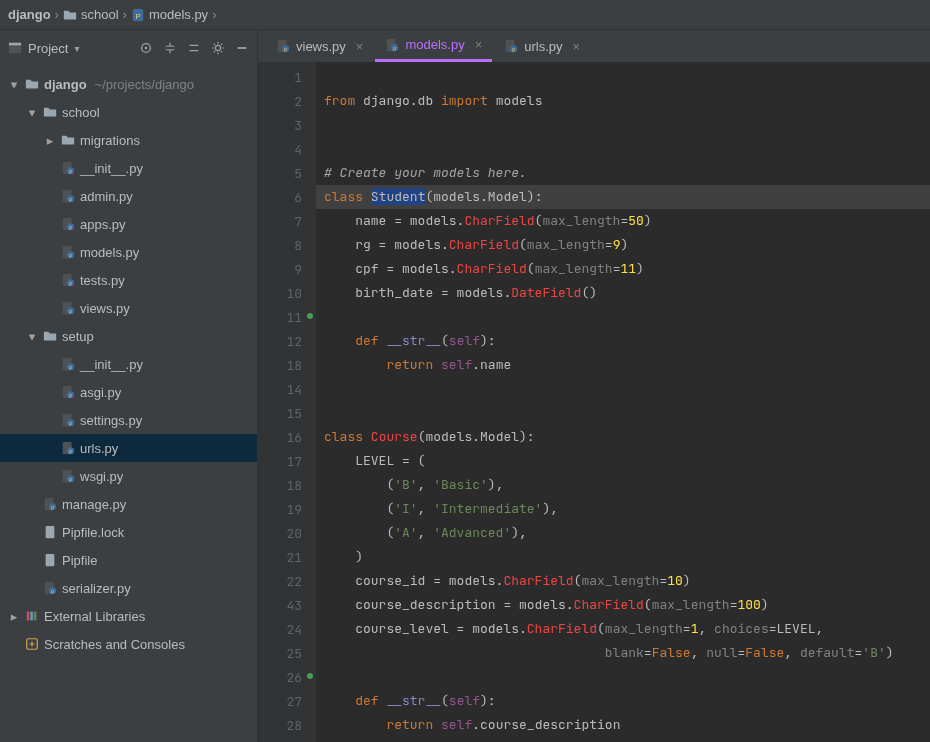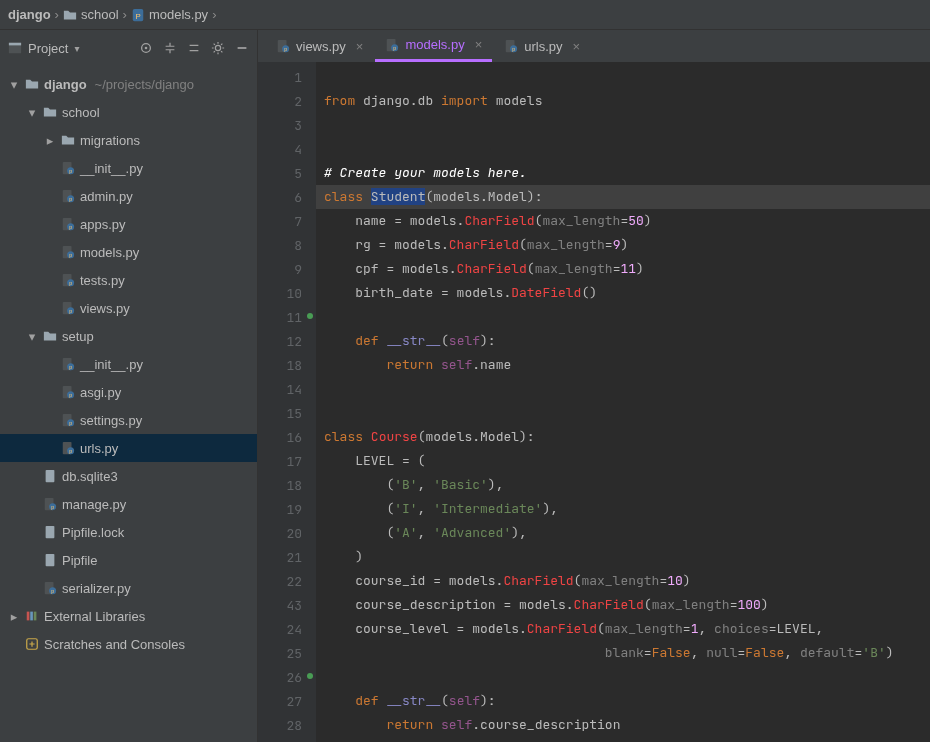--- a/index.html
+++ b/index.html
@@ -91,22 +91,22 @@
 .code .line {
   height: 24px; line-height:24px;
   white-space: pre;
   padding-left: 8px;
   position: relative;
 }
 .code .line.hl { background: #404040; }
 .kw { color: #cc7832; }
 .fn { color: #ef4444; }
 .str { color: #6a8759; }
-.num { color: #f0abfc; }
-.cm { color: #ffffff; font-style: italic; }
+.num { color: #fde047; }
+.cm { color: #a3a3a3; font-style: italic; }
 .param { color: #808080; font-style: normal;}
 .self { color: #94558d; }
 .builtin { color: #8888c6; }
 .hlclass { background:#214283; }
 svg { display:block; }
 </style>
 </head>
 <body>
 
 <div class="breadcrumb">
@@ -334,28 +334,30 @@
     <span class="icon">
             <svg width="14" height="14" viewBox="0 0 16 16">
               <rect x="2" y="1" width="10" height="14" rx="1" fill="#4e5254"></rect>
               <circle cx="11" cy="11" r="4" fill="#3c6d99"></circle>
               <text x="11" y="14" text-anchor="middle" font-size="6" fill="#ffc66d">p</text>
             </svg>
           </span>
     <span class="label">urls.py</span>
 
   </div>
-        <div class="tree-row depth-1 ">
-    <span class="arrow"></span>
-    <span class="icon">
-            <svg width="14" height="14" viewBox="0 0 16 16">
-              <rect x="3" y="1" width="10" height="14" rx="1" fill="#9aa7b0"></rect>
-            </svg>
-          </span>
-    <span class="label">db.sqlite3</span>
+        <div class="tree-row depth-2 ">
+    <span class="arrow"></span>
+    <span class="icon">
+            <svg width="14" height="14" viewBox="0 0 16 16">
+              <rect x="2" y="1" width="10" height="14" rx="1" fill="#4e5254"></rect>
+              <circle cx="11" cy="11" r="4" fill="#3c6d99"></circle>
+              <text x="11" y="14" text-anchor="middle" font-size="6" fill="#ffc66d">p</text>
+            </svg>
+          </span>
+    <span class="label">wsgi.py</span>
 
   </div>
         <div class="tree-row depth-1 ">
     <span class="arrow"></span>
     <span class="icon">
             <svg width="14" height="14" viewBox="0 0 16 16">
               <rect x="2" y="1" width="10" height="14" rx="1" fill="#4e5254"></rect>
               <circle cx="11" cy="11" r="4" fill="#3c6d99"></circle>
               <text x="11" y="14" text-anchor="middle" font-size="6" fill="#ffc66d">p</text>
             </svg>

